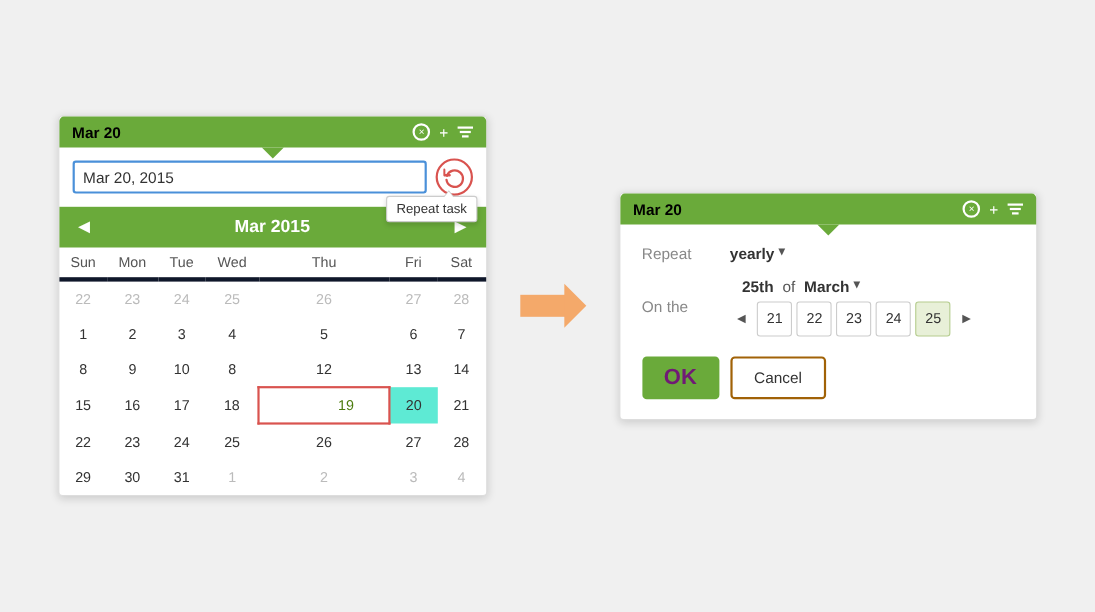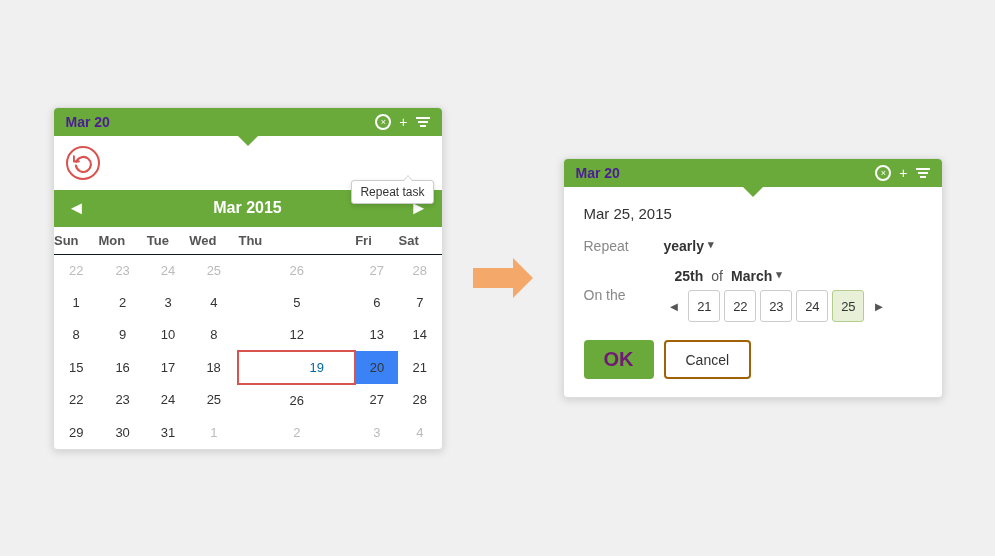--- a/index.html
+++ b/index.html
@@ -43,21 +43,21 @@
       position: absolute;
       bottom: -10px;
       left: 50%;
       transform: translateX(-50%);
       width: 0; height: 0;
       border-left: 10px solid transparent;
       border-right: 10px solid transparent;
       border-top: 10px solid #6aaa3a;
     }
     .header-title {
-      color: #4c1d95;
+      color: #000000;
       font-size: 14px;
       font-weight: bold;
     }
     .header-icons {
       display: flex;
       gap: 8px;
       align-items: center;
     }
     .header-icon {
       color: #fff;
@@ -170,42 +170,42 @@
       color: #fff;
       font-size: 16px;
       font-weight: bold;
     }
     .calendar-grid {
       width: 100%;
       border-collapse: collapse;
     }
     .calendar-grid th {
       padding: 6px 0;
-      text-align: left;
+      text-align: center;
       font-size: 13px;
       color: #555;
-      font-weight: bold;
-      border-bottom: 1px solid #0f172a;
+      font-weight: normal;
+      border-bottom: 4px solid #0f172a;
     }
     .calendar-grid td {
       text-align: center;
       padding: 8px 4px;
       font-size: 13px;
       color: #333;
       cursor: pointer;
       border: 1px solid transparent;
     }
     .calendar-grid td.other-month { color: #bbb; }
     .calendar-grid td.today {
       border: 2px solid #d9534f !important;
-      color: #0369a1;
+      color: #4d7c0f;
       padding-left: 44px;
     }
     .calendar-grid td.selected {
-      background: #3b82f6;
+      background: #5eead4;
       color: #333;
     }
 
     
     .arrow-container {
       display: flex;
       align-items: center;
     }
     .big-arrow {
       width: 60px;
@@ -352,20 +352,21 @@
         <div class="filter-icon">
           <span></span>
             <span></span>
             <span></span>
         </div>
       </div>
       <div class="panel-header-arrow"></div>
     </div>
 
     <div class="date-input-row">
+      <input class="date-input" type="text" value="Mar 20, 2015" style="">
       <div class="repeat-icon-btn">
 
         <svg width="20" height="20" viewBox="0 0 24 24" fill="none" stroke="#d9534f" stroke-width="2.5" stroke-linecap="round" stroke-linejoin="round">
           <polyline points="1 4 1 10 7 10"></polyline>
           <path d="M3.51 15a9 9 0 1 0 .49-4.5"></path>
         </svg>
       </div>
     </div>
 
     <div class="tooltip">Repeat task</div>
@@ -461,21 +462,20 @@
         <div class="filter-icon">
           <span></span>
             <span></span>
             <span></span>
         </div>
       </div>
       <div class="panel-header-arrow"></div>
     </div>
 
     <div class="repeat-dialog">
-      <div class="dialog-date">Mar 25, 2015</div>
 
       <div class="dialog-row">
         <span class="dialog-label">Repeat</span>
         <div class="dialog-dropdown">
           <span>yearly</span>
           <span class="dropdown-arrow">▾</span>
         </div>
       </div>
 
       <div class="dialog-row">

